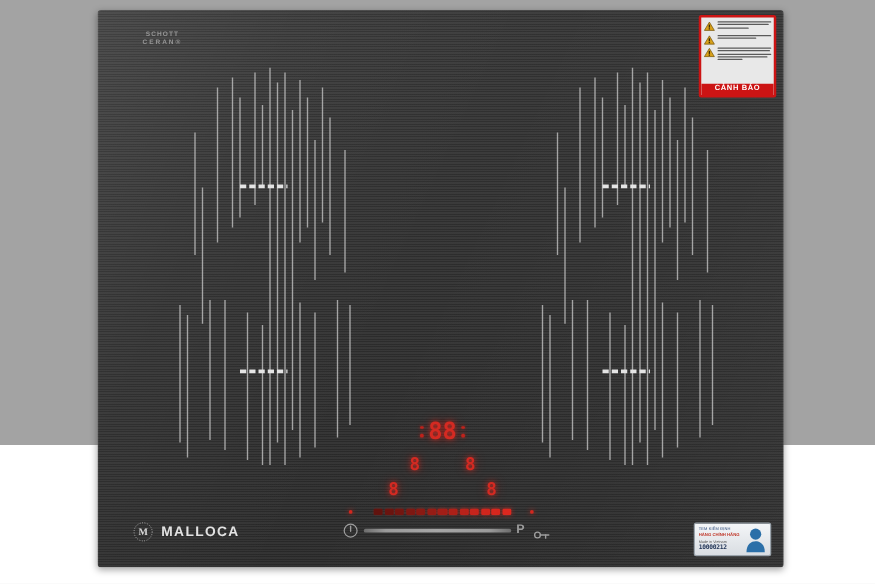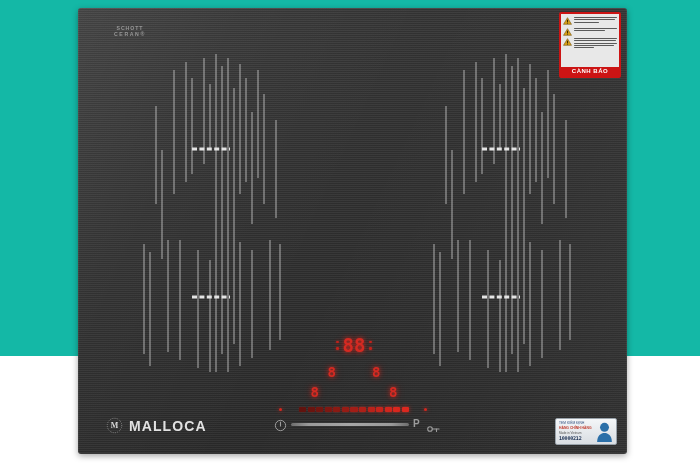--- a/index.html
+++ b/index.html
@@ -5,21 +5,21 @@
   * { box-sizing: border-box; margin: 0; padding: 0; }
   html, body {
     width: 700px; height: 467px;
     background: #ffffff;
     font-family: "Liberation Sans", sans-serif;
     overflow: hidden;
   }
   #stage {
     position: relative;
     width: 700px; height: 356px;
-    background: #14b8a6;
+    background: #a3a3a3;
   }
 
   
   #cooktop {
     position: absolute;
     left: 78px; top: 8px;
     width: 549px; height: 446px;
     background:
       repeating-linear-gradient(
         to bottom,
@@ -134,21 +134,21 @@
   #malloca-mark {
     width: 17px; height: 17px; border-radius: 50%;
     position: relative;
     display: flex; align-items: center; justify-content: center;
   }
   #malloca-mark .m {
     font-size: 8px; font-weight: bold; color: #d8d8d8;
     font-family: "Liberation Serif", serif;
   }
   #malloca-word {
-    font-size: 14px; font-weight: bold; letter-spacing: 1.1px;
+    font-size: 11px; font-weight: bold; letter-spacing: 1.1px;
     color: #e2e2e2; font-family: "Liberation Sans", sans-serif;
   }
 
   
   #warn {
     position: absolute; right: 6px; top: 4px;
     width: 62px; height: 66px;
     background: #e8e8e8;
     border: 2.5px solid #cc1414;
     border-radius: 2px;

